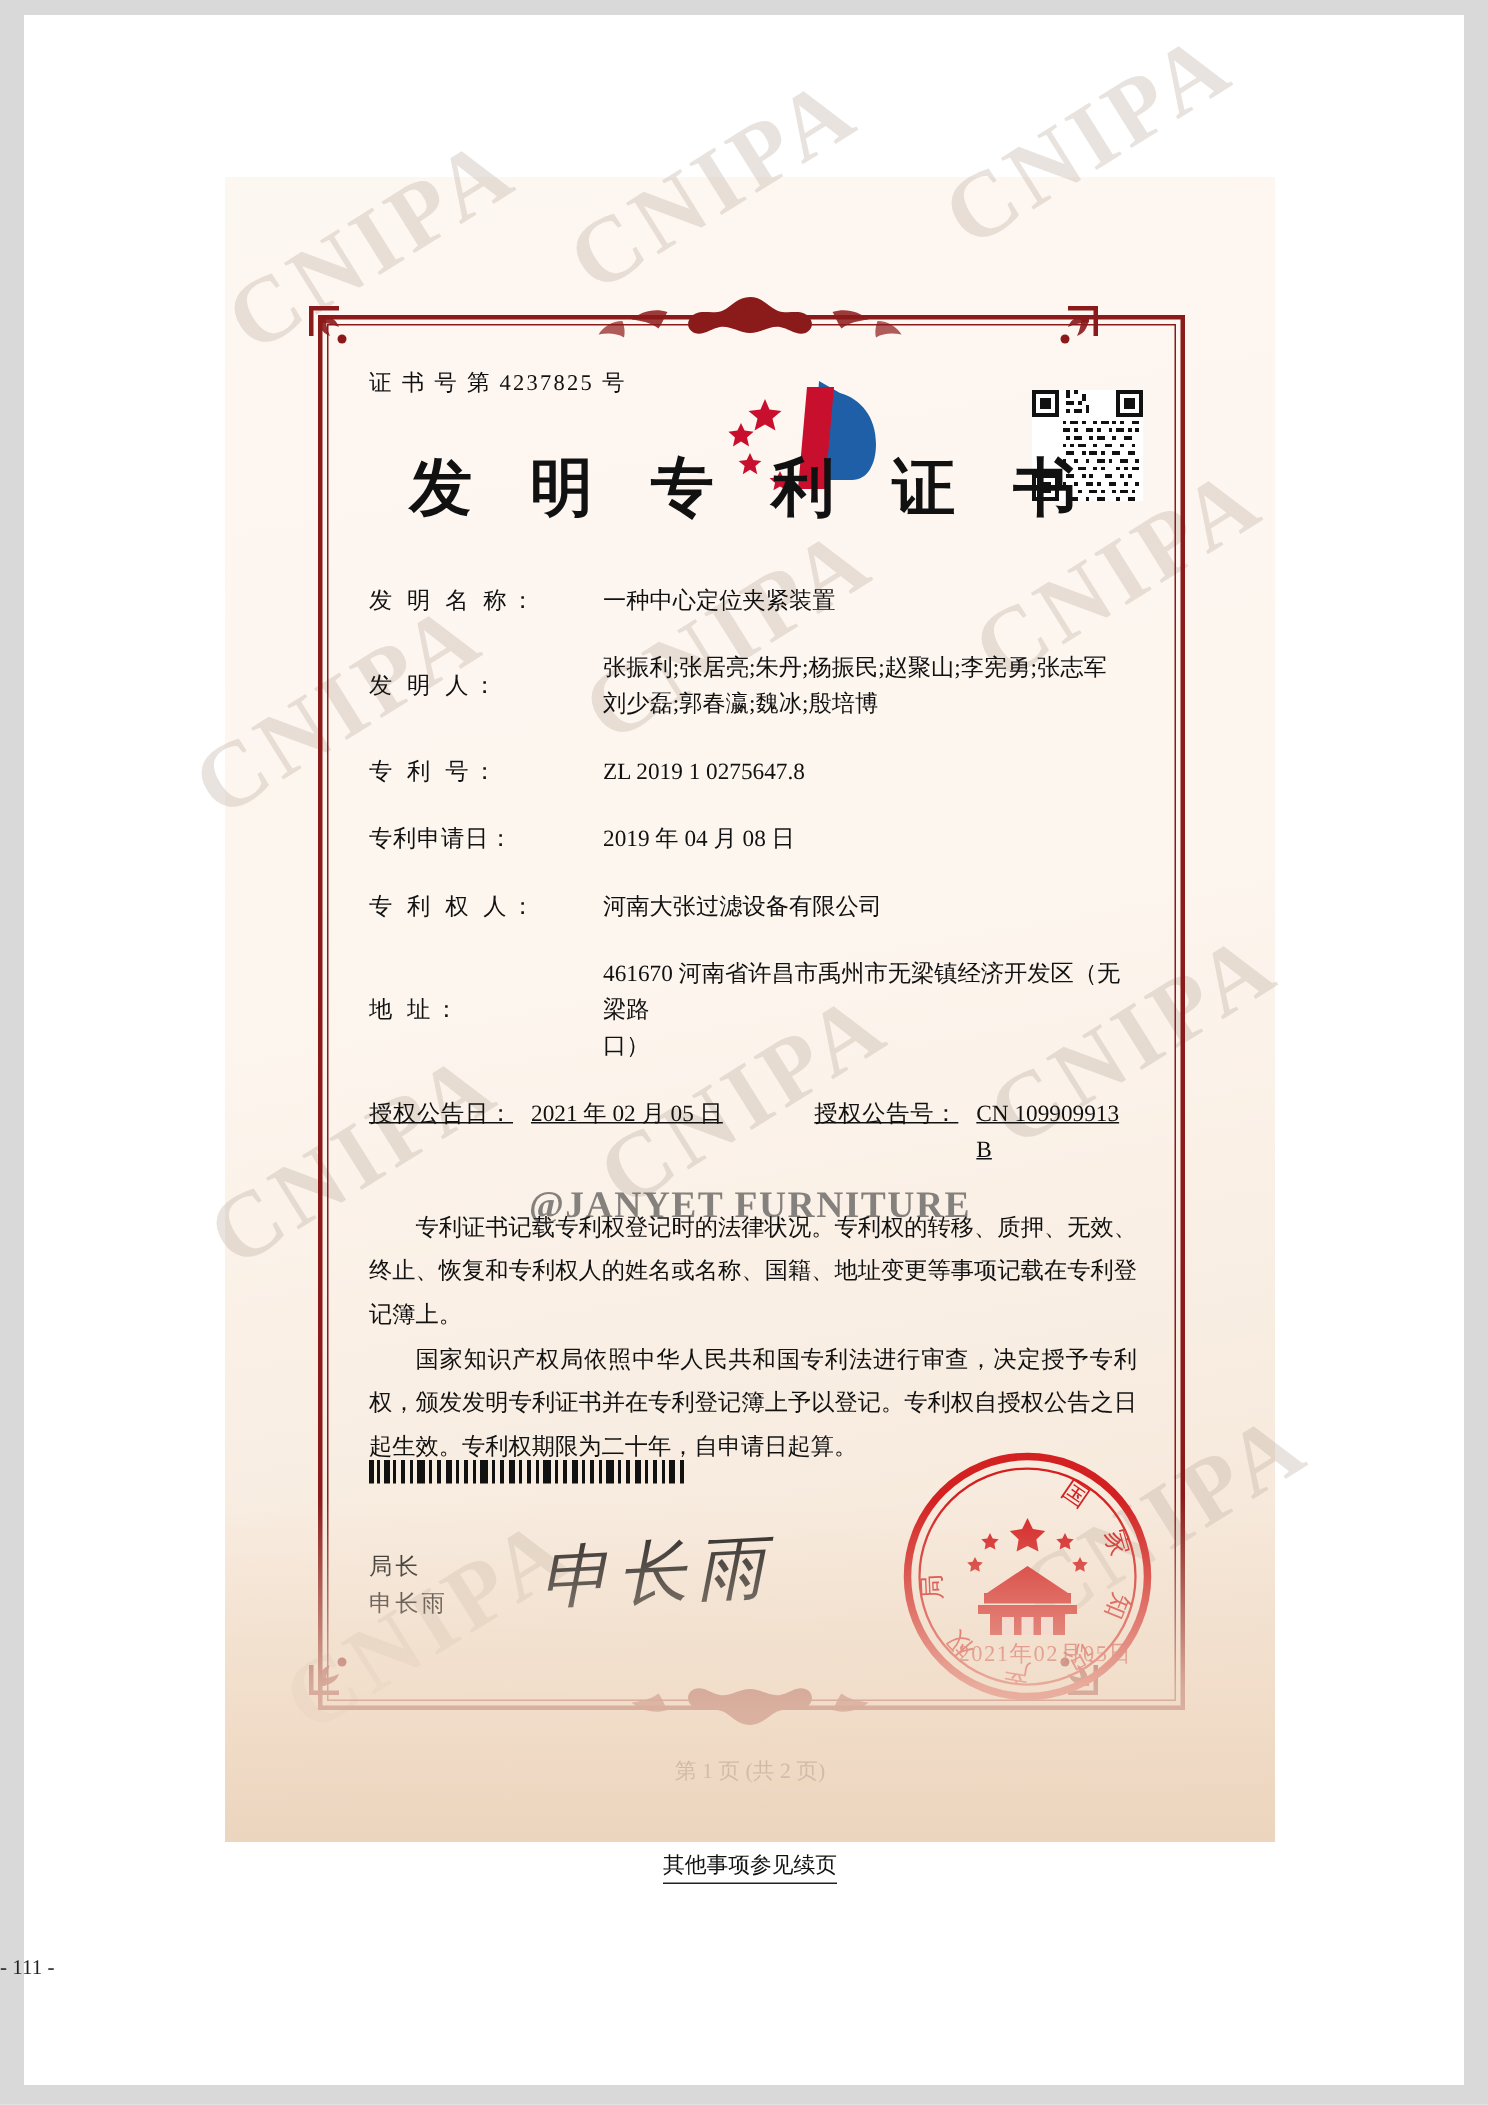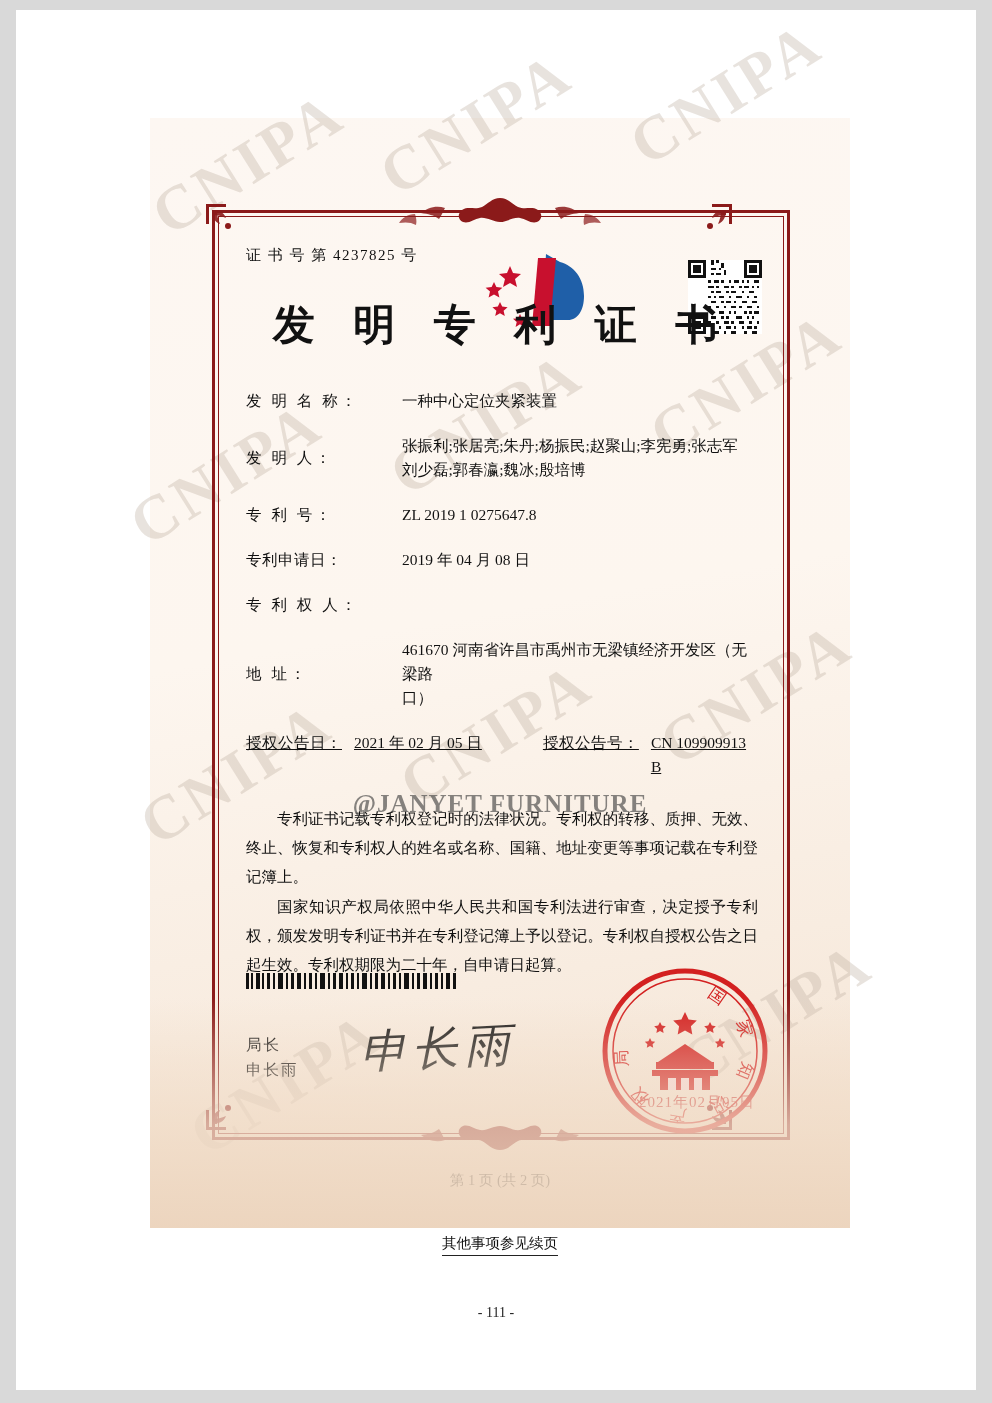--- a/index.html
+++ b/index.html
@@ -208,21 +208,21 @@
     bottom: -28px;
     font-size: 14.5px;
     color: #111;
     border-bottom: 1px solid #222;
     padding-bottom: 2px;
   }
   .doc-page-num {
     position: absolute;
     left: 0; right: 0;
     top: 1305px;
-    text-align: center;
+    text-align: left;
     font-size: 14px;
     color: #222;
   }
   .stamp-overlay {
     position: absolute;
     left: 50%;
     transform: translateX(-50%);
     top: 672px;
     font-size: 25px;
     letter-spacing: 1px;
@@ -389,20 +389,21 @@
           <div class="row-value">ZL 2019 1 0275647.8</div>
         </div>
 
         <div class="row">
           <div class="row-label tight">专利申请日：</div>
           <div class="row-value">2019 年 04 月 08 日</div>
         </div>
 
         <div class="row">
           <div class="row-label">专 利 权 人：</div>
+          <div class="row-value">河南大张过滤设备有限公司</div>
         </div>
 
         <div class="row">
           <div class="row-label">地 址：</div>
           <div class="row-value">
             <span>461670 河南省许昌市禹州市无梁镇经济开发区（无梁路</span>
             <span class="l2">口）</span>
           </div>
         </div>
 

